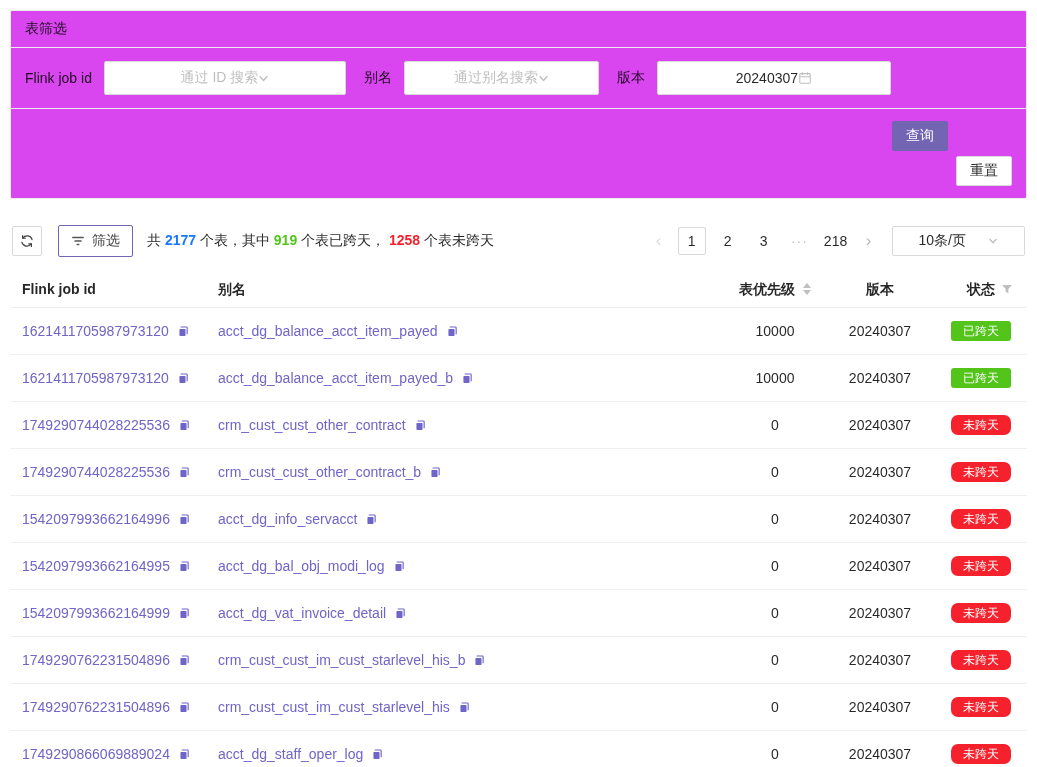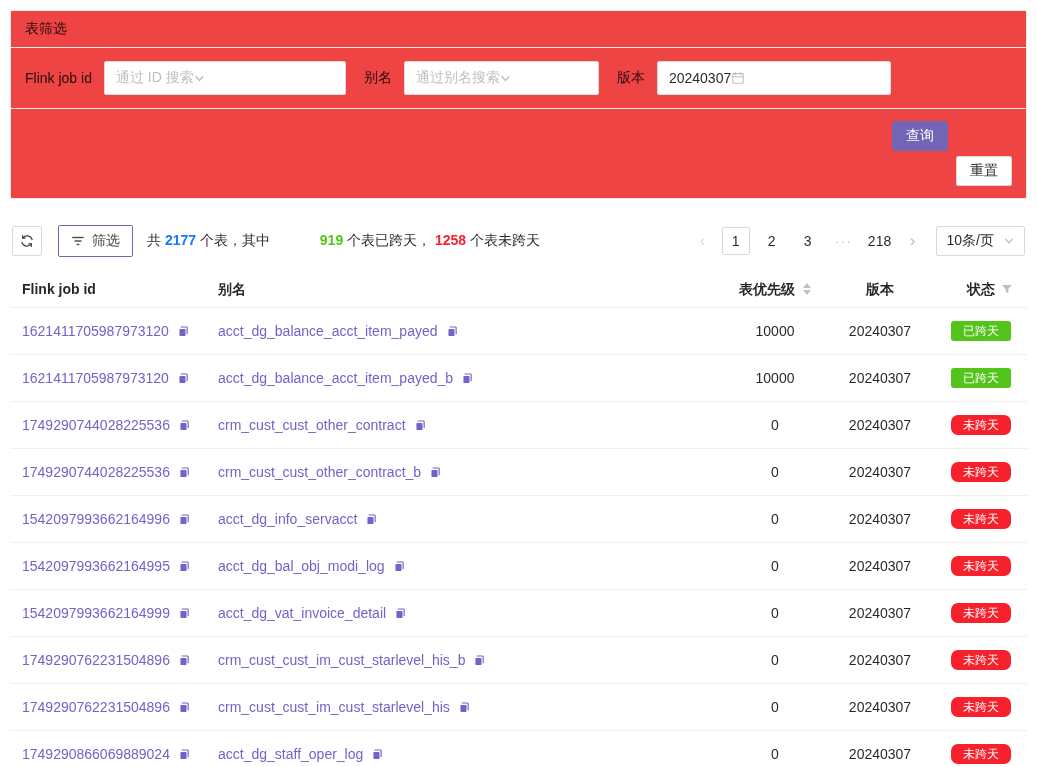--- a/index.html
+++ b/index.html
@@ -1,60 +1,60 @@
 <!DOCTYPE html>
 <html><head>
 <meta charset="utf-8">
 <style>
   * { box-sizing: border-box; margin: 0; padding: 0; }
   html,body { background:#fff; }
   body { font-family: "Liberation Sans", "DejaVu Sans", sans-serif; color: rgba(0,0,0,0.85); }
   .page { width:1037px; height:767px; padding:10px 10px 0; overflow:hidden; background:#fff; }
 
   
-  .filter-card { border:1px solid #ececec; border-radius:2px; background:#ef4444; }
+  .filter-card { border:1px solid #ececec; border-radius:2px; background:#d946ef; }
   .card-title { padding:9px 14px; font-size:14px; border-bottom:1px solid #ececec; }
   .filter-row { display:flex; align-items:center; padding:13px 14px; border-bottom:1px solid #ececec; }
   .f-item { display:flex; align-items:center; }
   .f-item + .f-item { margin-left:18px; }
   .f-label { margin-right:12px; white-space:nowrap; font-size:14px; }
   .control { height:32px; border:1px solid #d9d9d9; border-radius:2px; background:#fff;
-             display:flex; align-items:center; justify-content:flex-start; padding:16px 11px; cursor:pointer; }
+             display:flex; align-items:center; justify-content:center; padding:16px 11px; cursor:pointer; }
   .control.w1 { width:242px; } .control.w2 { width:195px; } .control.w3 { width:234px; }
   .placeholder { color:#bfbfbf; font-size:14px; }
   .value-text { color:rgba(0,0,0,0.85); font-size:14px; }
   .card-actions { padding:12px 14px; display:flex; justify-content:flex-end; gap:8px; }
   .btn { height:30px; padding:0 13px; font-size:14px; border-radius:2px; cursor:pointer;
          font-family: inherit; display:inline-flex; align-items:center; }
   .btn-primary { background:#7364b4; border:1px solid #7364b4; color:#fff; }
   .btn-default { background:#fff; border:1px solid #d9d9d9; color:rgba(0,0,0,0.85);margin-top:35px; }
 
   
   .toolbar { margin-top:26px; display:flex; align-items:center; padding:0 2px; }
   .icon-btn { width:30px; height:30px; border:1px solid #d9d9d9; border-radius:2px; background:#fff;
               display:flex; align-items:center; justify-content:center; color:#444; cursor:pointer; }
   .filter-btn { margin-left:16px; height:32px; border:1px solid #7364b4; border-radius:2px; background:#fff;
                 padding:0 12px; display:flex; align-items:center; gap:7px; color:rgba(0,0,0,0.78);
                 font-size:14px; cursor:pointer; font-family:inherit; }
   .filter-btn .fi { color:#555; display:flex; }
   .summary { margin-left:14px; font-size:14px; }
   .num { font-weight:600; }
-  .num-blue { color:#1677ff; } .num-green { color:#52c41a;margin-left:46px; } .num-red { color:#f5222d; }
+  .num-blue { color:#1677ff; } .num-green { color:#52c41a; } .num-red { color:#f5222d; }
 
   
   .pagination { display:flex; align-items:center; gap:8px; font-size:14px; }
   .toolbar .pagination { margin-left:auto; }
   .pg-arrow { min-width:22px; text-align:center; font-size:17px; line-height:28px; color:#b9b9b9; cursor:pointer; }
   .pg-arrow.disabled { color:#dcdcdc; }
   .pg-item { min-width:28px; height:28px; line-height:28px; text-align:center; border-radius:2px;
              cursor:pointer; color:rgba(0,0,0,0.85); }
   .pg-item.active { border:1px solid #d9d9d9; line-height:26px; background:#fff; }
   .pg-item.ellipsis { color:#c2c2c2; letter-spacing:1px; }
   .pg-size { height:30px; border:1px solid #d9d9d9; border-radius:2px; background:#fff;
-             display:flex; align-items:center; gap:10px; padding:0 10px; margin-left:4px; cursor:pointer; }
+             display:flex; align-items:center; gap:22px; padding:0 26px; margin-left:4px; cursor:pointer; }
   .bottom-pg { display:flex; justify-content:flex-end; margin-top:14px; padding-bottom:8px; }
 
   
   table { width:100%; border-collapse:collapse; margin-top:14px; font-size:14px; table-layout:fixed; }
   th, td { border-bottom:1px solid #efefef; }
   th { padding:10px 12px; text-align:left; font-weight:600; line-height:16px; }
   td { padding:13px 12px; line-height:18px; }
   .c-id { width:196px; }
   .c-pri { width:116px; text-align:center; }
   .c-ver { width:94px; text-align:center; }

